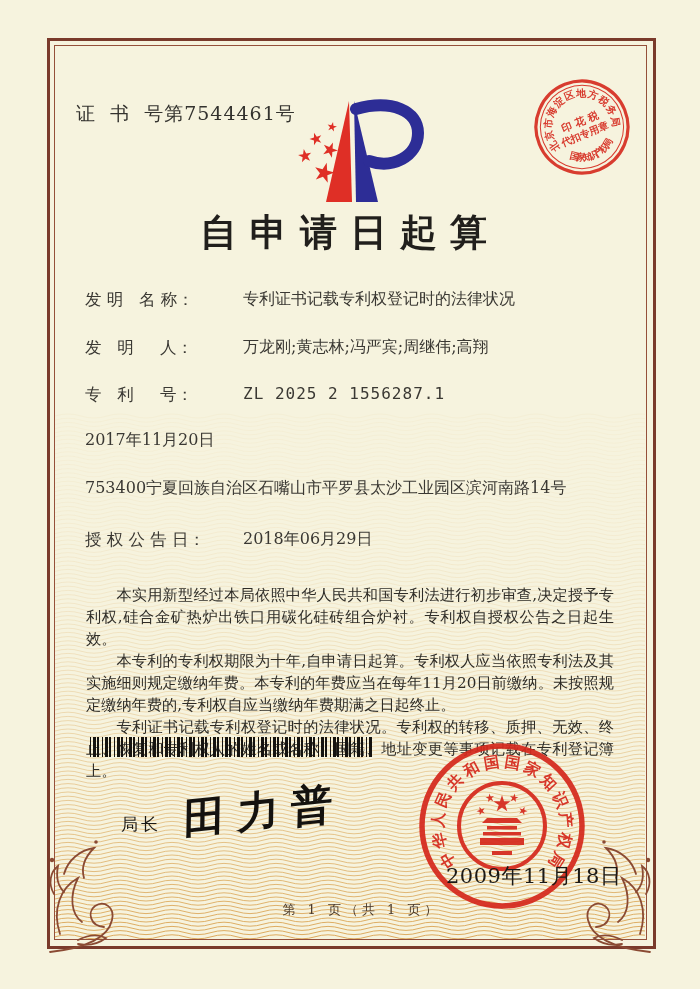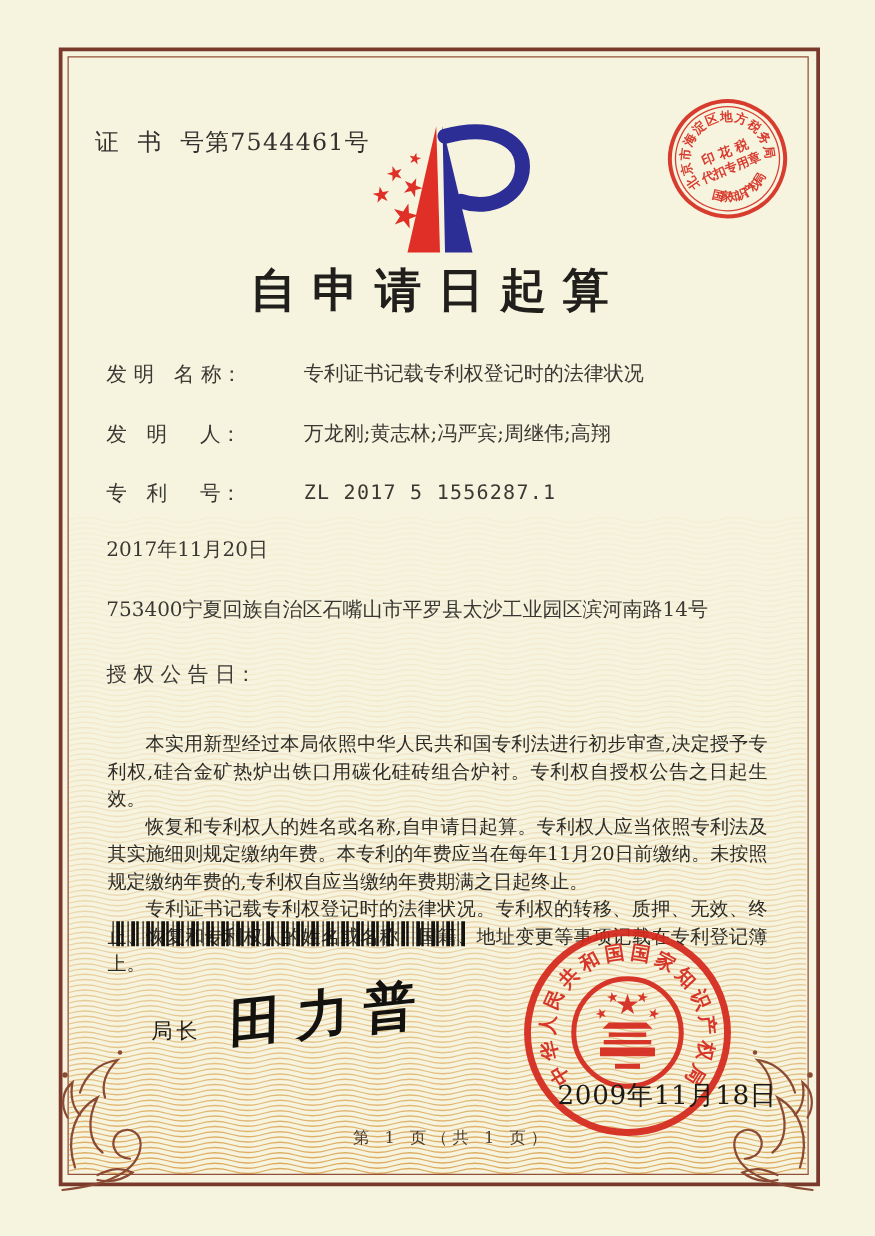--- a/index.html
+++ b/index.html
@@ -239,36 +239,37 @@
     <div class="field-row" style="top:0;">
       <span class="field-label">发 明   名 称：</span>
       <span class="field-value">专利证书记载专利权登记时的法律状况</span>
     </div>
     <div class="field-row" style="top:48px;">
       <span class="field-label">发   明     人：</span>
       <span class="field-value">万龙刚;黄志林;冯严宾;周继伟;高翔</span>
     </div>
     <div class="field-row" style="top:95px;">
       <span class="field-label">专   利     号：</span>
-      <span class="field-value" style="font-family:'DejaVu Sans Mono','Liberation Mono',monospace;letter-spacing:1px;">ZL 2017 5 1556287.1</span>
+      <span class="field-value" style="font-family:'DejaVu Sans Mono','Liberation Mono',monospace;letter-spacing:1px;">ZL 2025 2 1556287.1</span>
     </div>
     <div class="field-row" style="top:141px;">
       <span class="field-value">2017年11月20日</span>
     </div>
     <div class="field-row" style="top:189px;">
       <span class="field-value" style="width:382px;">753400宁夏回族自治区石嘴山市平罗县太沙工业园区滨河南路14号</span>
     </div>
     <div class="field-row" style="top:240px;">
       <span class="field-label">授 权 公 告 日：</span>
+      <span class="field-value">2018年06月29日</span>
     </div>
   </div>
 
   <div class="paragraphs">
     <p>本实用新型经过本局依照中华人民共和国专利法进行初步审查,决定授予专利权,硅合金矿热炉出铁口用碳化硅砖组合炉衬。专利权自授权公告之日起生效。</p>
-    <p>恢复和专利权人的姓名或名称,自申请日起算。专利权人应当依照专利法及其实施细则规定缴纳年费。本专利的年费应当在每年11月20日前缴纳。未按照规定缴纳年费的,专利权自应当缴纳年费期满之日起终止。</p>
+    <p>本专利的专利权期限为十年,自申请日起算。专利权人应当依照专利法及其实施细则规定缴纳年费。本专利的年费应当在每年11月20日前缴纳。未按照规定缴纳年费的,专利权自应当缴纳年费期满之日起终止。</p>
     <p>专利证书记载专利权登记时的法律状况。专利权的转移、质押、无效、终止、恢复和专利权人的姓名或名称、国籍、地址变更等事项记载在专利登记簿上。</p>
   </div>
 
   <div id="barcode">
       <div class="bar" style="width: 1px;"></div>
       <div class="gap" style="width: 2px;"></div>
       <div class="bar" style="width: 3px;"></div>
       <div class="gap" style="width: 1px;"></div>
       <div class="bar" style="width: 2px;"></div>
       <div class="gap" style="width: 3px;"></div>

